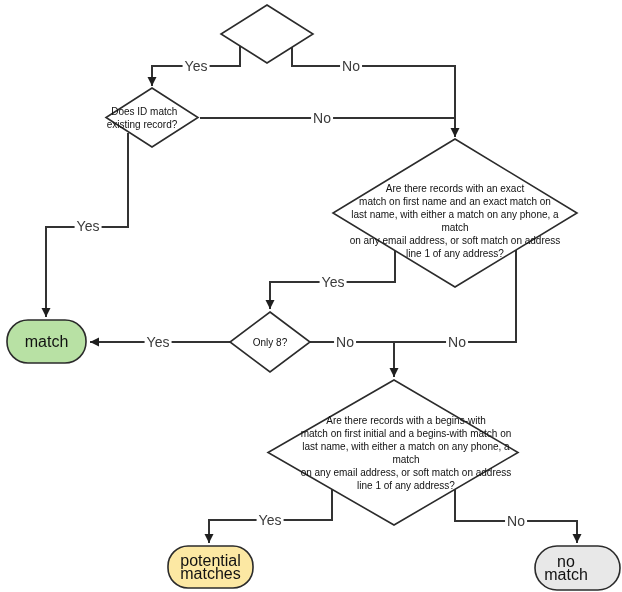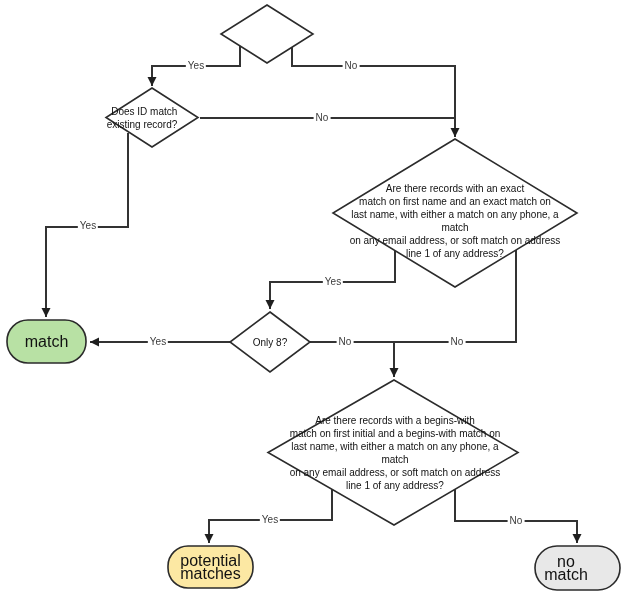--- a/index.html
+++ b/index.html
@@ -32,21 +32,21 @@
     pointer-events: none;
   }
   .terminal-label {
     font-size: 16px;
   }
   .edge-label {
     position: absolute;
     transform: translate(-50%, -50%);
     background: #ffffff;
     color: #3b3b3b;
-    font-size: 10px;
+    font-size: 14px;
     line-height: 12px;
     padding: 0 2px;
     pointer-events: none;
   }
 </style>
 </head>
 <body>
 
 <div id="canvas">
 
@@ -84,21 +84,21 @@
 existing record?</div>
 
   <div class="node-label" style="left:340px; top:154px; width:230px; height:134px;">Are there records with an exact
 match on first name and an exact match on
 last name, with either a match on any phone, a match
 on any email address, or soft match on address
 line 1 of any address?</div>
 
   <div class="node-label" style="left:230px; top:312px; width:80px; height:60px;">Only 8?</div>
 
-  <div class="node-label" style="left:280px; top:386px; width:230px; height:134px;">Are there records with a begins-with
+  <div class="node-label" style="left:291px; top:386px; width:230px; height:134px;">Are there records with a begins-with
 match on first initial and a begins-with match on
 last name, with either a match on any phone, a match
 on any email address, or soft match on address
 line 1 of any address?</div>
 
   <div class="node-label terminal-label" style="left:7px; top:320px; width:79px; height:43px;">match</div>
 
   <div class="node-label terminal-label" style="left:168px; top:546px; width:85px; height:42px;">potential matches</div>
 
   <div class="node-label terminal-label" style="left:535px; top:546px; width:62px; height:44px;">no match</div>

